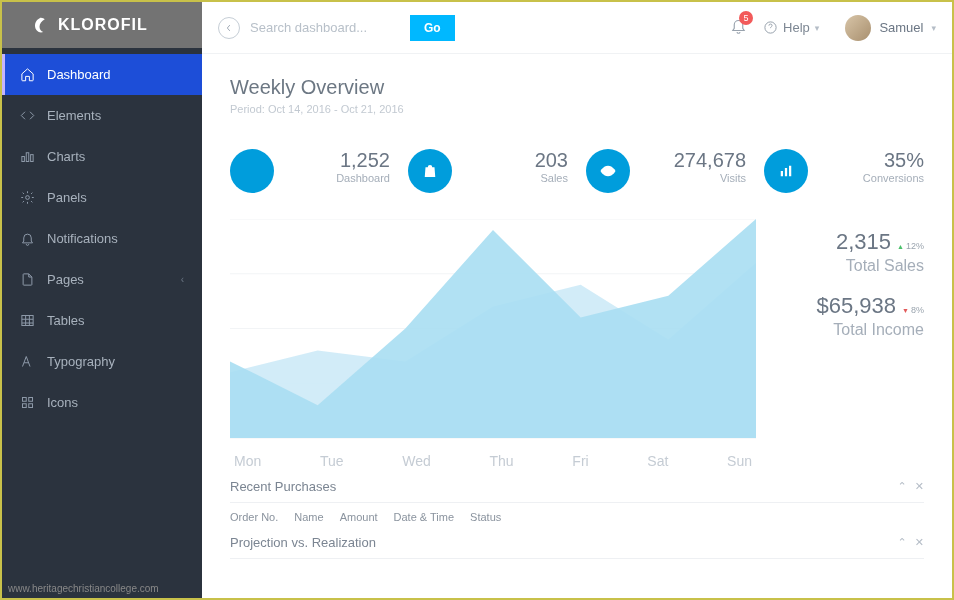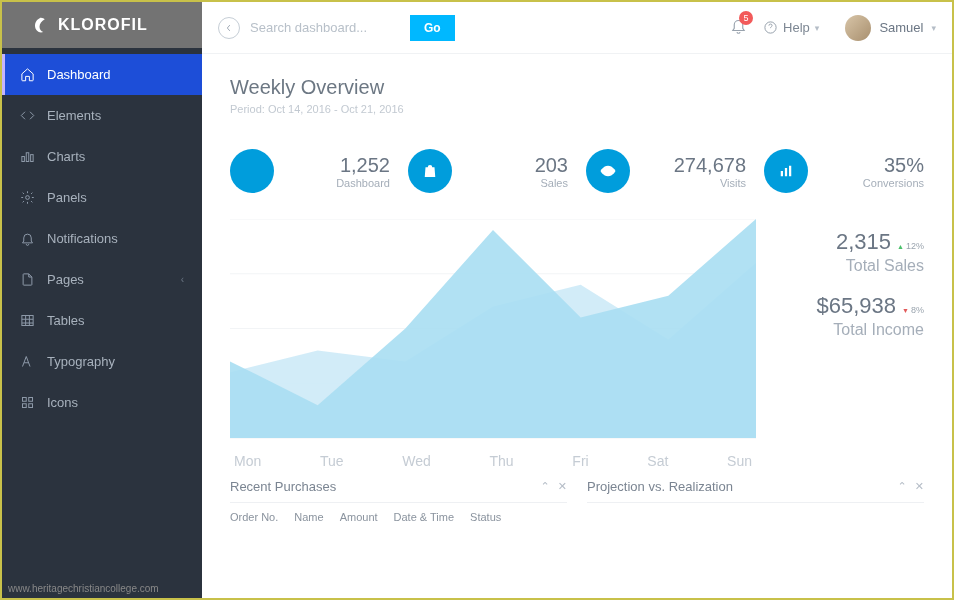--- a/index.html
+++ b/index.html
@@ -26,38 +26,38 @@
   .top-icon svg { width:17px; height:17px; stroke:#98a2ad; fill:none; stroke-width:1.6;}
   .badge { position:absolute; top:-6px; right:-6px; background:#f25a5a; color:#fff; width:14px; height:14px; border-radius:50%; font-size:9px; display:flex; align-items:center; justify-content:center;}
   .help { display:flex; align-items:center; gap:5px; color:#7d8793; font-size:13px; cursor:pointer;}
   .help svg { width:15px; height:15px; stroke:#98a2ad; fill:none; stroke-width:1.6;}
   .user { display:flex; align-items:center; gap:8px; color:#6b7684; font-size:13px; margin-left:16px; cursor:pointer;}
   .avatar { width:26px; height:26px; border-radius:50%; background:linear-gradient(135deg,#d8c5a8,#a88f6e); }
   .content { padding:22px 28px 10px 28px; overflow:hidden; flex:1;}
   .h1 { font-size:20px; font-weight:400; color:#6c7783; }
   .period { font-size:11px; color:#c2c9d1; margin-top:4px; }
   .stats { display:flex; gap:18px; margin-top:34px; }
-  .stat { flex:1; display:flex; align-items:center; gap:14px; }
+  .stat { flex:1; display:flex; gap:14px; }
   .stat .icon { width:44px; height:44px; border-radius:50%; background:#009ddc; display:flex; align-items:center; justify-content:center;}
   .stat .icon svg { width:18px; height:18px; fill:#fff; }
   .stat .txt { text-align:right; flex:1;}
   .stat .num { font-size:20px; color:#6b7684; font-weight:300;}
   .stat .lbl { font-size:11px; color:#a5aeb9;}
   .chartrow { display:flex; gap:28px; margin-top:26px;}
   .chart { flex:1; position:relative; height:230px;}
   .chart svg { width:100%; height:100%; }
   .xlabels { display:flex; justify-content:space-between; font-size:14px; color:#c5ccd4; padding:0 4px;}
   .sidestats { width:140px; display:flex; flex-direction:column; gap:18px; padding-top:10px;}
   .sstat { text-align:right; }
   .sstat .num { font-size:22px; color:#6b7684; font-weight:400; display:inline-block;}
   .sstat .delta { font-size:9px; color:#9aa4ae; margin-left:6px; white-space:nowrap;}
   .sstat .delta.up::before { content:"▲ "; color:#4ac06a; font-size:7px; display:inline-block; margin-right:2px;}
   .sstat .delta.down::before { content:"▼ "; color:#e25a5a; font-size:7px; display:inline-block; margin-right:2px;}
   .sstat .lbl { font-size:16px; color:#a5aeb9; margin-top:2px;}
-  .panels { display:flex; gap:20px; margin-top:30px;}
+  .panels { display:flex; gap:12px; margin-top:30px;flex-direction:column;}
   .panel { flex:1; }
   .panel-head { display:flex; align-items:center; font-size:13px; color:#7b8592; border-bottom:1px solid #eef0f3; padding-bottom:8px;}
   .panel-head .title { flex:1;}
   .panel-head .ctrl { color:#b5bdc7; font-size:11px; cursor:pointer; margin-left:8px;}
   .thead { display:flex; gap:16px; font-size:11px; color:#8a939e; margin-top:8px;}
   .thead span { white-space:nowrap;}
   .watermark { position:absolute; left:6px; bottom:4px; font-size:10px; color:#888; font-family:Arial;}
 </style>
 </head>
 <body>

